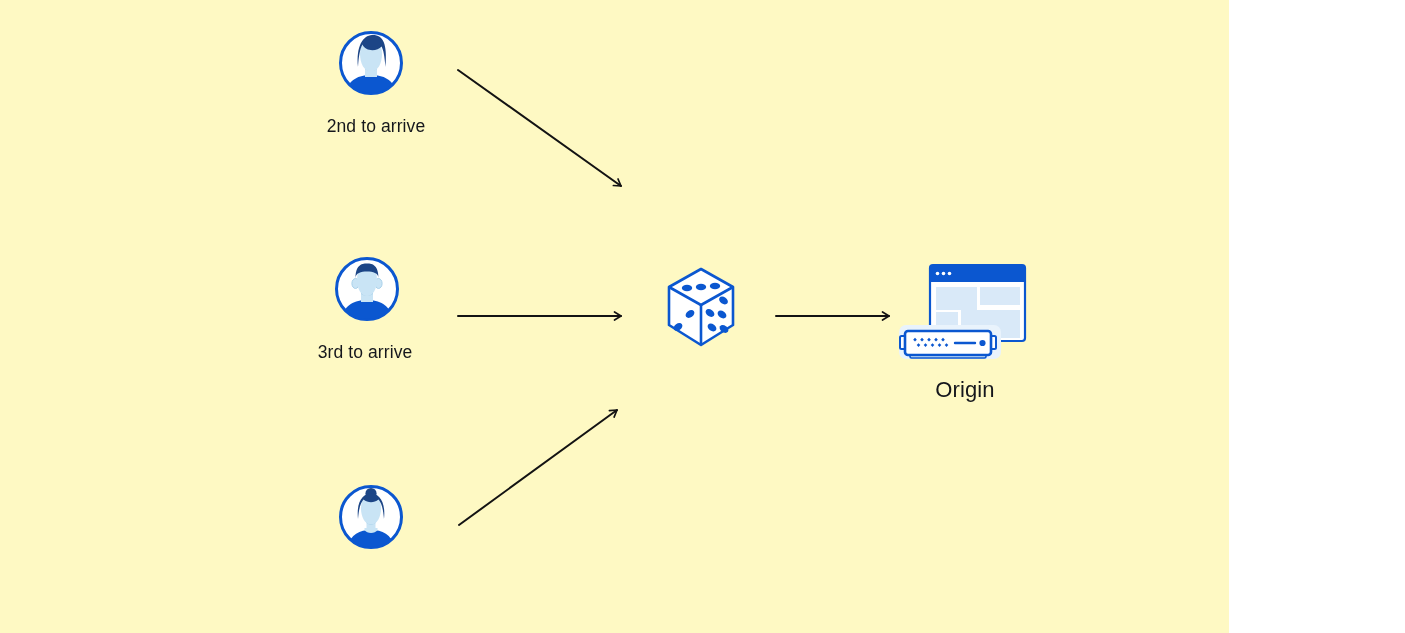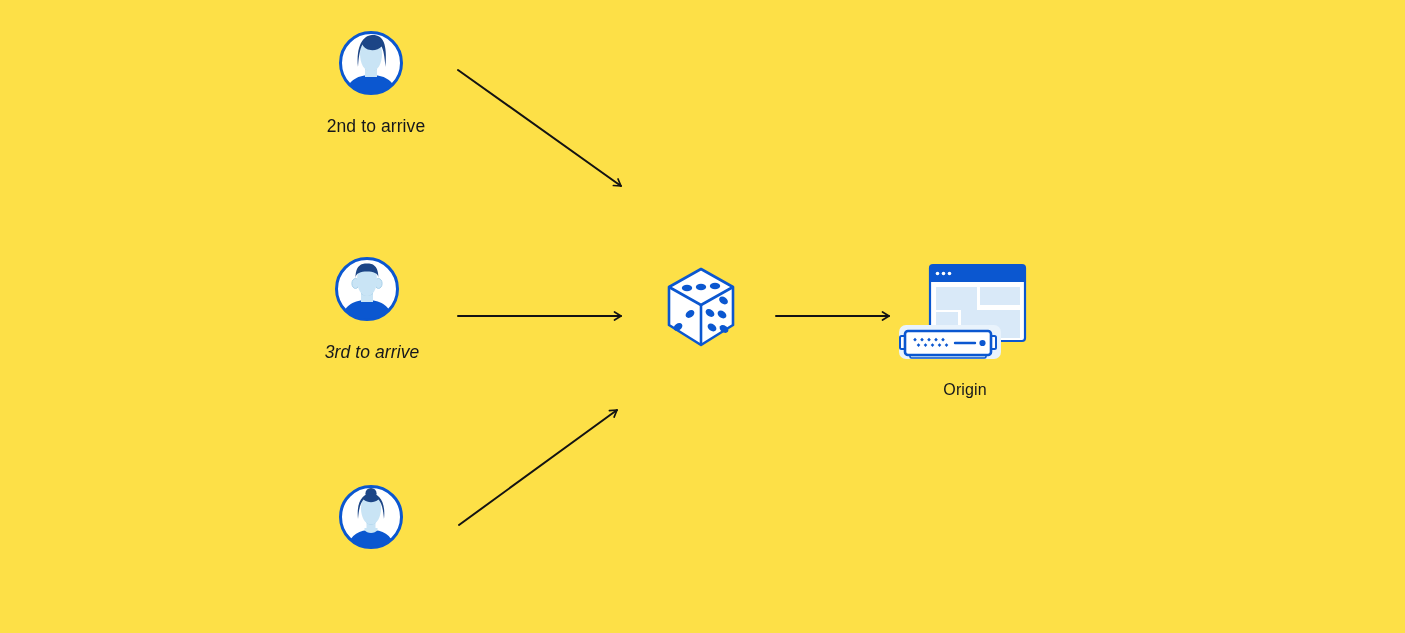--- a/index.html
+++ b/index.html
@@ -1,27 +1,27 @@
 <!DOCTYPE html>
 <html><head>
 <meta charset="utf-8">
 <style>
   html,body{margin:0;padding:0;background:#ffffff;}
   .canvas{
-    position:relative;width:1405px;height:633px;background:#fde047;overflow:hidden;
+    position:relative;width:1229px;height:633px;background:#fef9c3;overflow:hidden;
     font-family:"Liberation Sans",sans-serif;
   }
   .arrows{position:absolute;left:0;top:0;width:1405px;height:633px;pointer-events:none;}
   .node{position:absolute;}
   .node svg{display:block;}
   .lbl{
     position:absolute;width:220px;text-align:center;
     font-size:17.5px;line-height:21px;color:#15171c;letter-spacing:.1px;
   }
-  .lbl.origin{font-size:16px;}
+  .lbl.origin{font-size:22px;}
 </style>
 </head>
 <body>
 
 <div class="canvas">
 
   <svg class="arrows" viewBox="0 0 1405 633">
     <defs>
       <marker id="ah" viewBox="0 0 12 12" refX="8.5" refY="6" markerWidth="6" markerHeight="6" orient="auto" markerUnits="strokeWidth">
         <path d="M2,2 L8.5,6 L2,10" fill="none" stroke="#131313" stroke-width="1.7" stroke-linecap="round" stroke-linejoin="round"></path>
@@ -68,21 +68,21 @@
         <ellipse cx="21.5" cy="27.5" rx="3.6" ry="5" fill="#c9e4f5" stroke="#a9d0e9" stroke-width="1"></ellipse>
         <ellipse cx="44.5" cy="27.5" rx="3.6" ry="5" fill="#c9e4f5" stroke="#a9d0e9" stroke-width="1"></ellipse>
         <path d="M27,34 h12 v12 h-12 z" fill="#c9e4f5"></path>
         <path d="M27,34 h12 v4 c-4,2.6 -8,2.6 -12,0 z" fill="#a9d0e9"></path>
         <path d="M23,24 C23,14 27,10 33,10 C39,10 43,14 43,24 C43,32.5 39,40 33,40 C27,40 23,32.5 23,24 Z" fill="#c9e4f5"></path>
         <path d="M21.5,22.5 C21.5,9.5 27,7.5 33,7.5 C39,7.5 44.5,9.5 44.5,22.5
                  C44.5,17 39,15.5 33,15.5 C27,15.5 21.5,17 21.5,22.5 Z" fill="#1c4586"></path>
       </g>
     </svg>
   </div>
-  <div class="lbl" style="left:262px;top:342px;font-style:italic;">3rd to arrive</div>
+  <div class="lbl" style="left:255px;top:342px;">3rd to arrive</div>
 
   <div class="node" style="left:338px;top:484px;">
     <svg width="66" height="66" viewBox="0 0 66 66">
       <defs>
           <clipPath id="cC">
             <circle cx="33" cy="33" r="30"></circle>
           </clipPath>
         </defs>
       <circle cx="33" cy="33" r="30.5" fill="#ffffff" stroke="#0b57d0" stroke-width="3"></circle>
       <g clip-path="url(#cC)">

